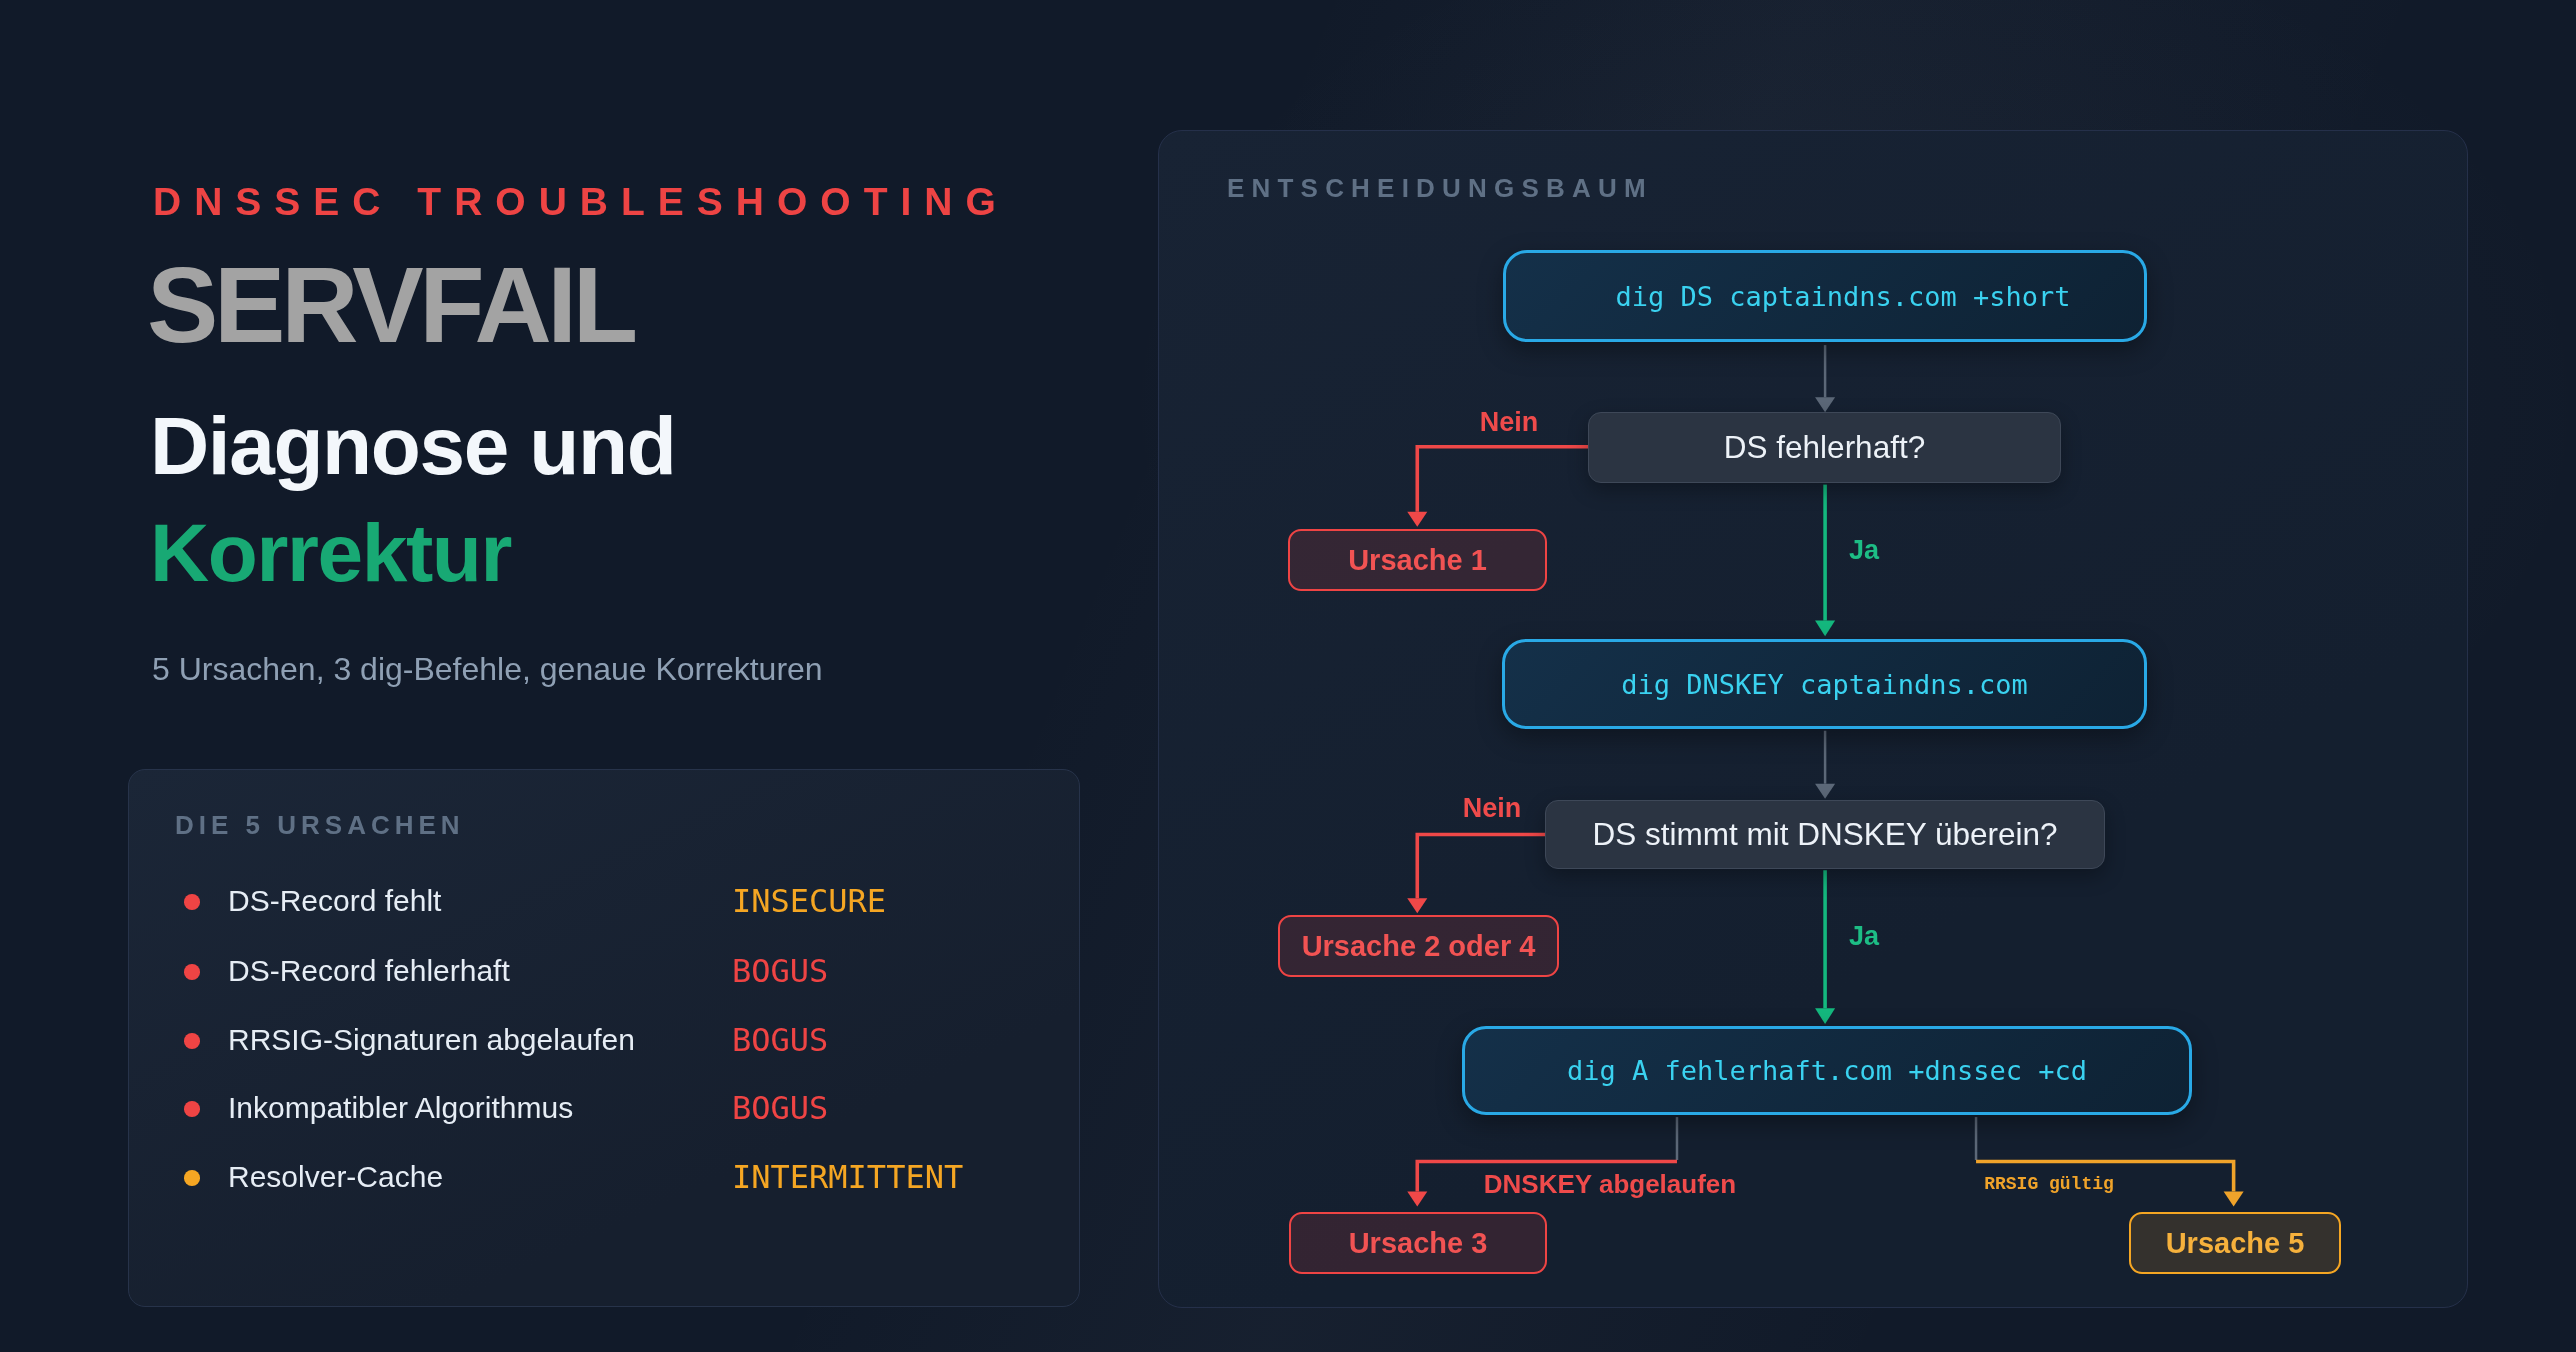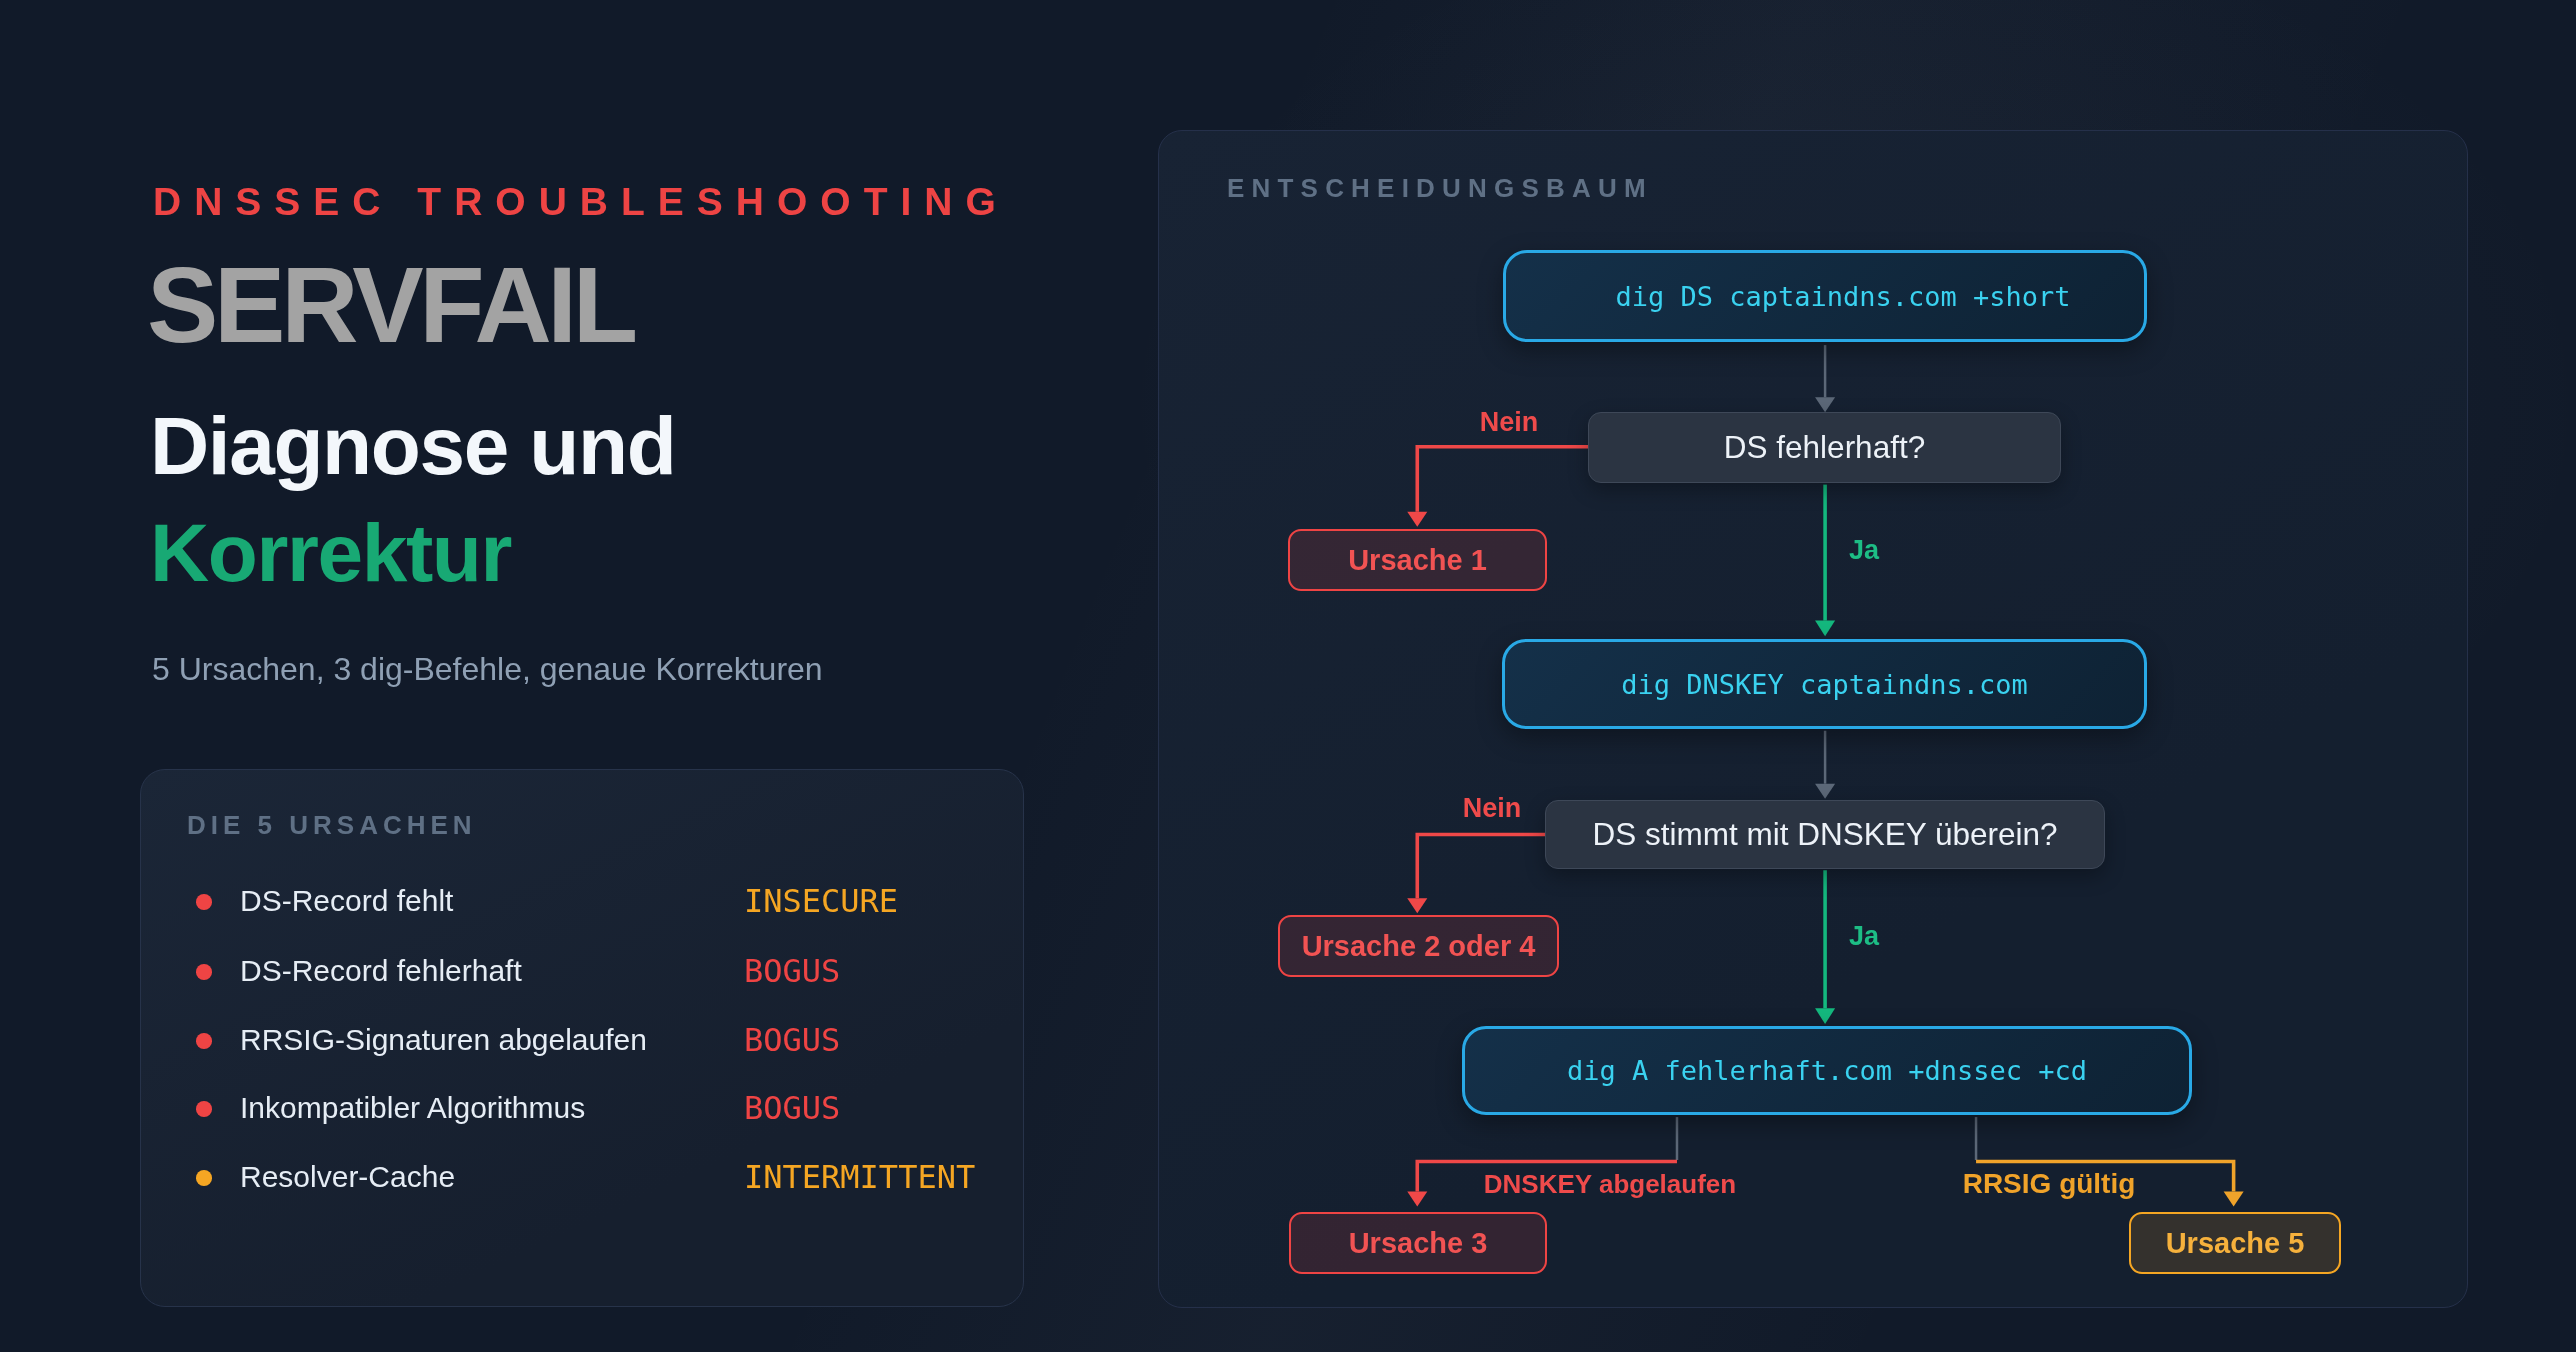--- a/index.html
+++ b/index.html
@@ -34,25 +34,24 @@
     position:absolute;left:150px;top:512px;
     font-size:82px;font-weight:800;letter-spacing:-1.4px;
     color:#18a974;line-height:1;white-space:nowrap;
   }
   .tagline{
     position:absolute;left:152px;top:651px;
     font-size:32px;font-weight:400;color:#8fa0b4;white-space:nowrap;
   }
   
   .causes-card{
-    position:absolute;left:128px;top:769px;width:884px;height:538px;
+    position:absolute;left:128px;top:769px;width:952px;height:538px;
     background:linear-gradient(155deg,#1b2637 0%,#161f2e 70%);
-    border:1.4px solid #27334a;border-radius:25px;
+    border:1.4px solid #27334a;border-radius:17px;
     box-sizing:border-box;
-    margin-left:12px;
   }
   .card-header{
     position:absolute;left:46px;top:40px;
     font-size:26px;font-weight:700;letter-spacing:5px;color:#5f7085;white-space:nowrap;
   }
   .cause-row{position:absolute;left:0;width:100%;height:46px;}
   .cause-row .dot{
     position:absolute;left:55px;top:50%;margin-top:-7.9px;
     width:15.7px;height:15.7px;border-radius:50%;
   }
@@ -108,21 +107,21 @@
     background:rgba(245,166,35,0.14);
     border:2.9px solid #f5a623;color:#f6b13c;
   }
   .branch-label{
     position:absolute;transform:translate(-50%,-50%);
     font-weight:700;white-space:nowrap;
   }
   .bl-red{color:#ef4b4b;font-size:27px;}
   .bl-green{color:#1dbd85;font-size:27px;}
   .bl-red-sm{color:#ef4b4b;font-size:26px;}
-  .bl-amber-sm{color:#f0a32a;font-size:28px;}
+  .bl-amber-sm{color:#f0a32a;font-size:18px;font-family:Liberation Mono, monospace;}
   .connectors{position:absolute;left:0;top:0;pointer-events:none;}
   
   .n-cmd1{left:344px;top:119px;width:644px;height:92px;padding-left:36px;}
   .n-q1{left:429px;top:281px;width:473px;height:71px;}
   .n-u1{left:129px;top:398px;width:259px;height:62px;}
   .n-cmd2{left:343px;top:508px;width:645px;height:90px;}
   .n-q2{left:386px;top:669px;width:560px;height:69px;}
   .n-u24{left:119px;top:784px;width:281px;height:62px;}
   .n-cmd3{left:303px;top:895px;width:730px;height:89px;}
   .n-u3{left:130px;top:1081px;width:258px;height:62px;}

